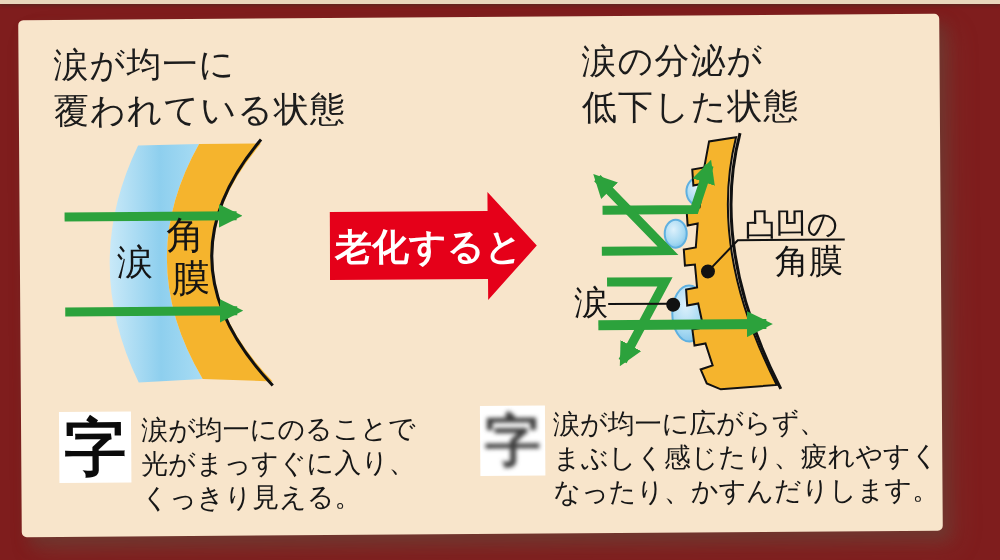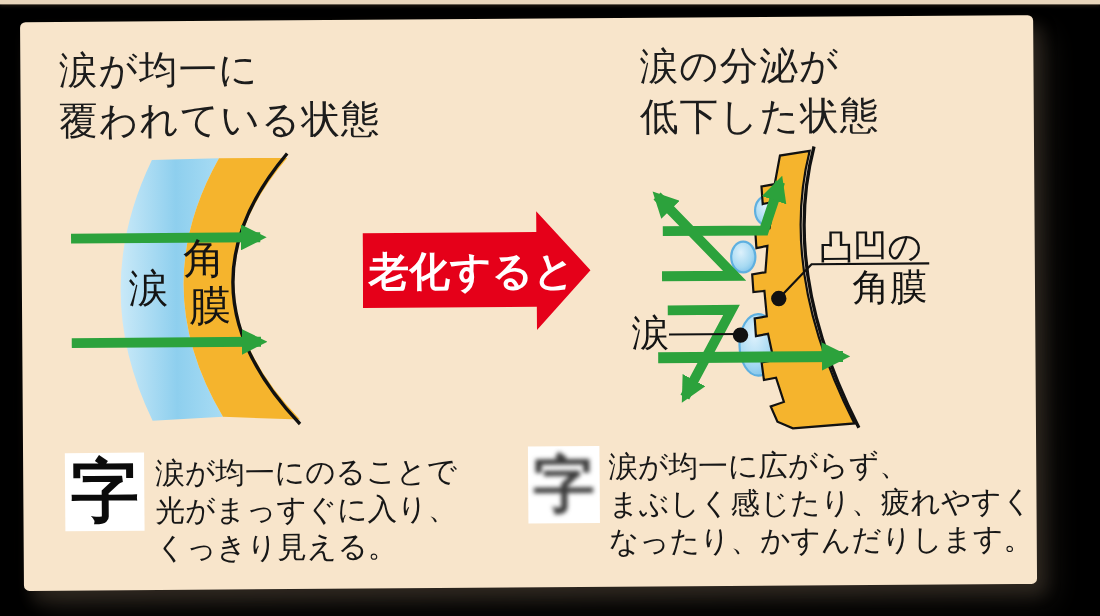--- a/index.html
+++ b/index.html
@@ -1,17 +1,17 @@
 <!DOCTYPE html>
 <html><head>
 <meta charset="utf-8">
 <style>
   html,body{margin:0;padding:0;background:#ffffff;width:1000px;height:560px;overflow:hidden;
     font-family:"Liberation Sans","DejaVu Sans",sans-serif;}
-  .stage{position:relative;width:1000px;height:560px;background:#000000;}
+  .stage{position:relative;width:1000px;height:560px;background:#7f1d1d;}
   .top-sliver{position:absolute;left:0;top:0;width:1000px;height:4px;background:#e9d6bc;
     box-shadow:0 2px 3px rgba(60,45,30,.45);}
   .card{position:absolute;left:20px;top:17px;width:921px;height:517px;background:#f8e5cb;
     border-radius:5px;transform:rotate(-0.4deg);transform-origin:50% 50%;
     box-shadow:7px 9px 14px rgba(90,75,60,.35), 14px 16px 26px rgba(120,105,85,.22);}
   .title{position:absolute;color:#1c1c1c;font-size:35px;line-height:46px;font-weight:500;
     letter-spacing:1px;white-space:nowrap;}
   .title-left{left:35px;top:22px;}
   .title-right{left:563px;top:22px;}
   svg text{font-family:"Liberation Sans","DejaVu Sans",sans-serif;}

